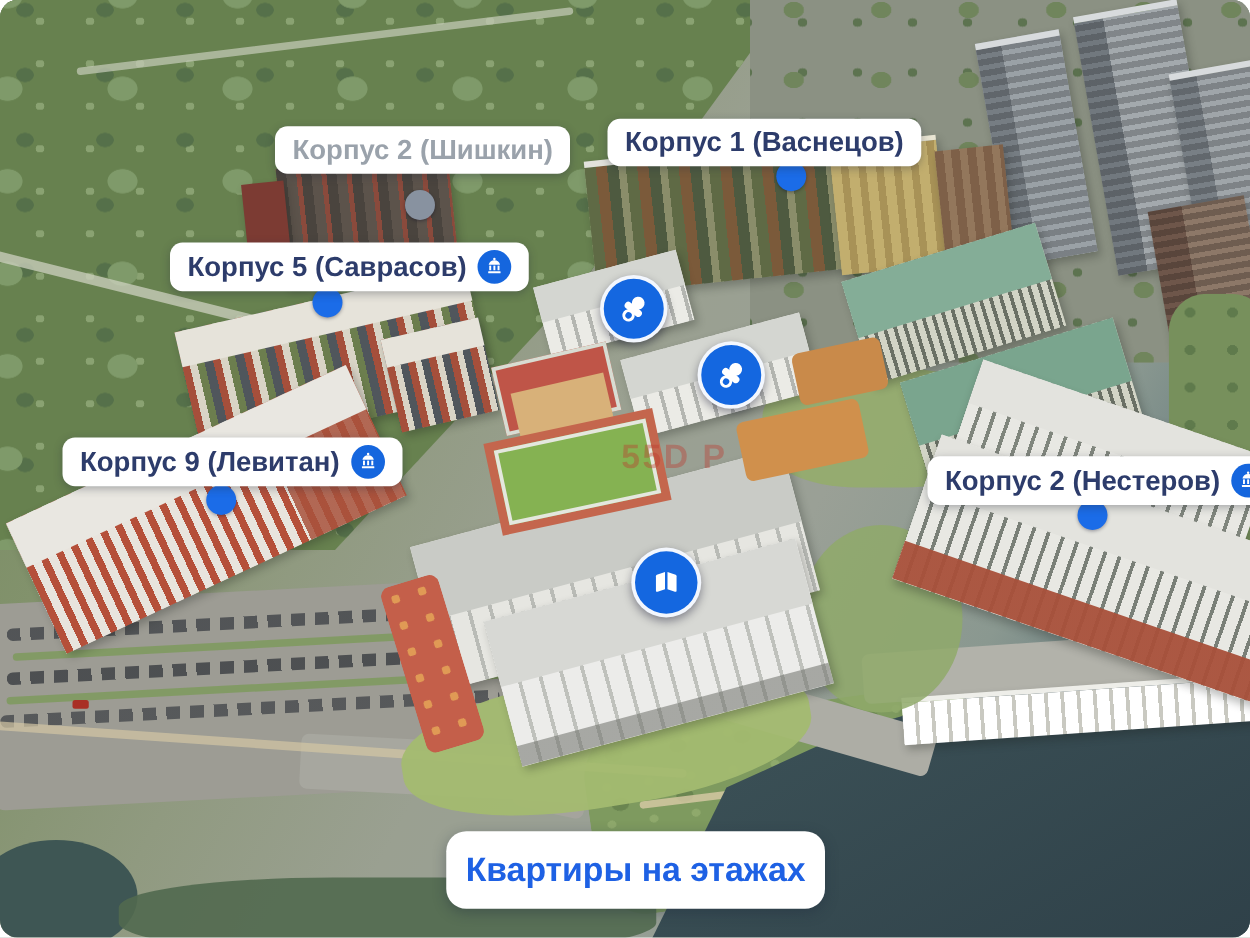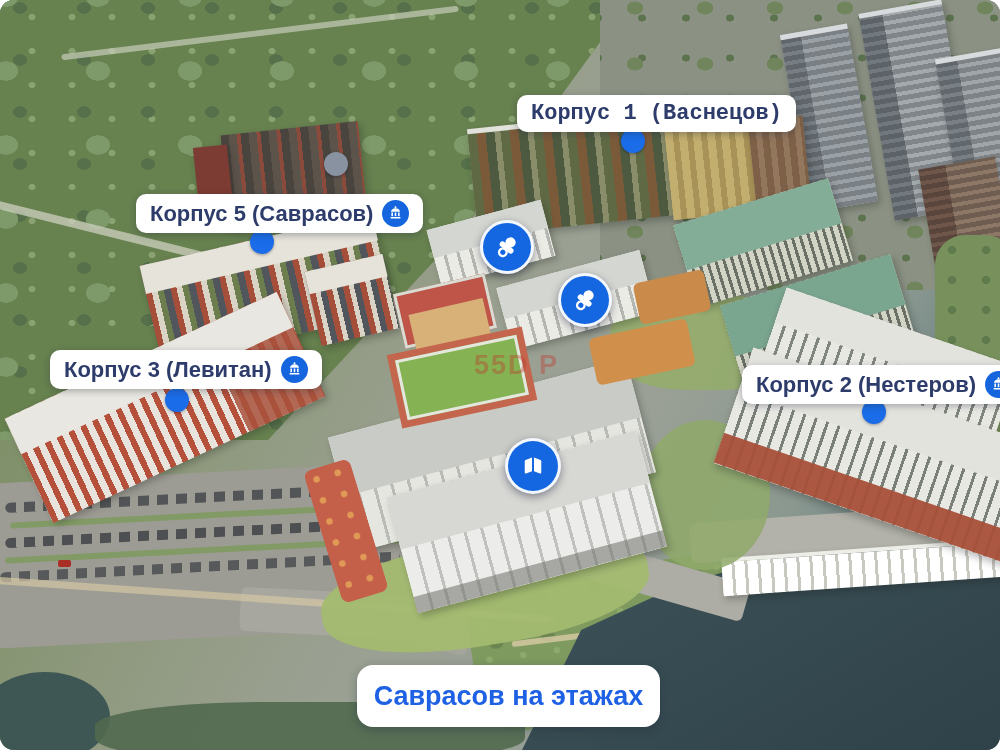--- a/index.html
+++ b/index.html
@@ -26,21 +26,21 @@
   .poi{position:absolute;width:54px;height:54px;border-radius:50%;background:#1467e0;
        border:3px solid rgba(255,255,255,.95);box-sizing:border-box;display:flex;align-items:center;
        justify-content:center;box-shadow:0 3px 8px rgba(0,0,30,.4);cursor:pointer;z-index:25;}
   .poi svg{width:30px;height:30px;display:block;}
 
   
   .footer-button{position:absolute;left:357px;top:665px;width:303px;height:62px;background:#fff;
        border-radius:16px;display:flex;align-items:center;justify-content:center;font-size:27px;
        font-weight:700;color:#1e61e4;box-shadow:0 3px 10px rgba(30,40,60,.35);cursor:pointer;z-index:40;}
 
-  .watermark{position:absolute;left:474px;top:350px;font-size:27px;font-weight:700;
+  .watermark{position:absolute;left:497px;top:350px;font-size:27px;font-weight:700;
        color:rgba(190,55,45,.38);letter-spacing:2px;z-index:12;}
 </style>
 </head>
 <body>
 
 <div class="scene">
 
   <div class="layer" style="inset:0;">
 
     <div class="layer" style="inset:0;background:linear-gradient(118deg,#74895f 0%,#82926c 20%,#909a80 34%,#9aa091 48%,#9aa096 62%,#8a9890 76%,#5e757b 88%,#42585f 100%);"></div>
@@ -193,41 +193,44 @@
   </div>
   <div class="poi" style="left:505px;top:438px;width:56px;height:56px;">
     <span>
       <svg viewBox="0 0 24 24" fill="#fff">
         <path d="M11.2 5.2 6 7.1c-.4.15-.6.5-.6.9v9.2c0 .55.55.93 1.07.75l4.73-1.7z"></path>
         <path d="M12.8 5.2 18 7.1c.4.15.6.5.6.9v9.2c0 .55-.55.93-1.07.75l-4.73-1.7z"></path>
       </svg>
     </span>
   </div>
 
-
-  <div class="pill" style="left:517px;top:95px;font-family:Liberation Mono, monospace;">
+  <div class="pill disabled" style="left:220px;top:101px;">
+    <span class="pill-text">Корпус 2 (Шишкин)</span>
+  </div>
+
+  <div class="pill" style="left:486px;top:95px;">
     <span class="pill-text">Корпус 1 (Васнецов)</span>
   </div>
 
   <div class="pill" style="left:136px;top:194px;justify-content:center;">
     <span class="pill-text">Корпус 5 (Саврасов)</span>
     <span class="pill-badge">
       <svg viewBox="0 0 24 24" fill="#fff">
         <circle cx="12" cy="3.2" r="1.4"></circle>
         <path d="M12 4.6c-3.4 0-6 2.2-6.4 4.9h12.8C18 6.8 15.4 4.6 12 4.6z"></path>
         <rect x="6.2" y="10.6" width="2.2" height="5.2"></rect>
           <rect x="10.9" y="10.6" width="2.2" height="5.2"></rect>
           <rect x="15.6" y="10.6" width="2.2" height="5.2"></rect>
         <rect x="5" y="16.9" width="14" height="2.2" rx="0.6"></rect>
       </svg>
     </span>
   </div>
 
   <div class="pill" style="left:50px;top:350px;">
-    <span class="pill-text">Корпус 3 (Левитан)</span>
+    <span class="pill-text">Корпус 9 (Левитан)</span>
     <span class="pill-badge">
       <svg viewBox="0 0 24 24" fill="#fff">
         <circle cx="12" cy="3.2" r="1.4"></circle>
         <path d="M12 4.6c-3.4 0-6 2.2-6.4 4.9h12.8C18 6.8 15.4 4.6 12 4.6z"></path>
         <rect x="6.2" y="10.6" width="2.2" height="5.2"></rect>
           <rect x="10.9" y="10.6" width="2.2" height="5.2"></rect>
           <rect x="15.6" y="10.6" width="2.2" height="5.2"></rect>
         <rect x="5" y="16.9" width="14" height="2.2" rx="0.6"></rect>
       </svg>
     </span>
@@ -240,15 +243,15 @@
         <circle cx="12" cy="3.2" r="1.4"></circle>
         <path d="M12 4.6c-3.4 0-6 2.2-6.4 4.9h12.8C18 6.8 15.4 4.6 12 4.6z"></path>
         <rect x="6.2" y="10.6" width="2.2" height="5.2"></rect>
           <rect x="10.9" y="10.6" width="2.2" height="5.2"></rect>
           <rect x="15.6" y="10.6" width="2.2" height="5.2"></rect>
         <rect x="5" y="16.9" width="14" height="2.2" rx="0.6"></rect>
       </svg>
     </span>
   </div>
 
-  <div class="footer-button">Саврасов на этажах</div>
+  <div class="footer-button">Квартиры на этажах</div>
 
 </div>
 
 </body></html>

